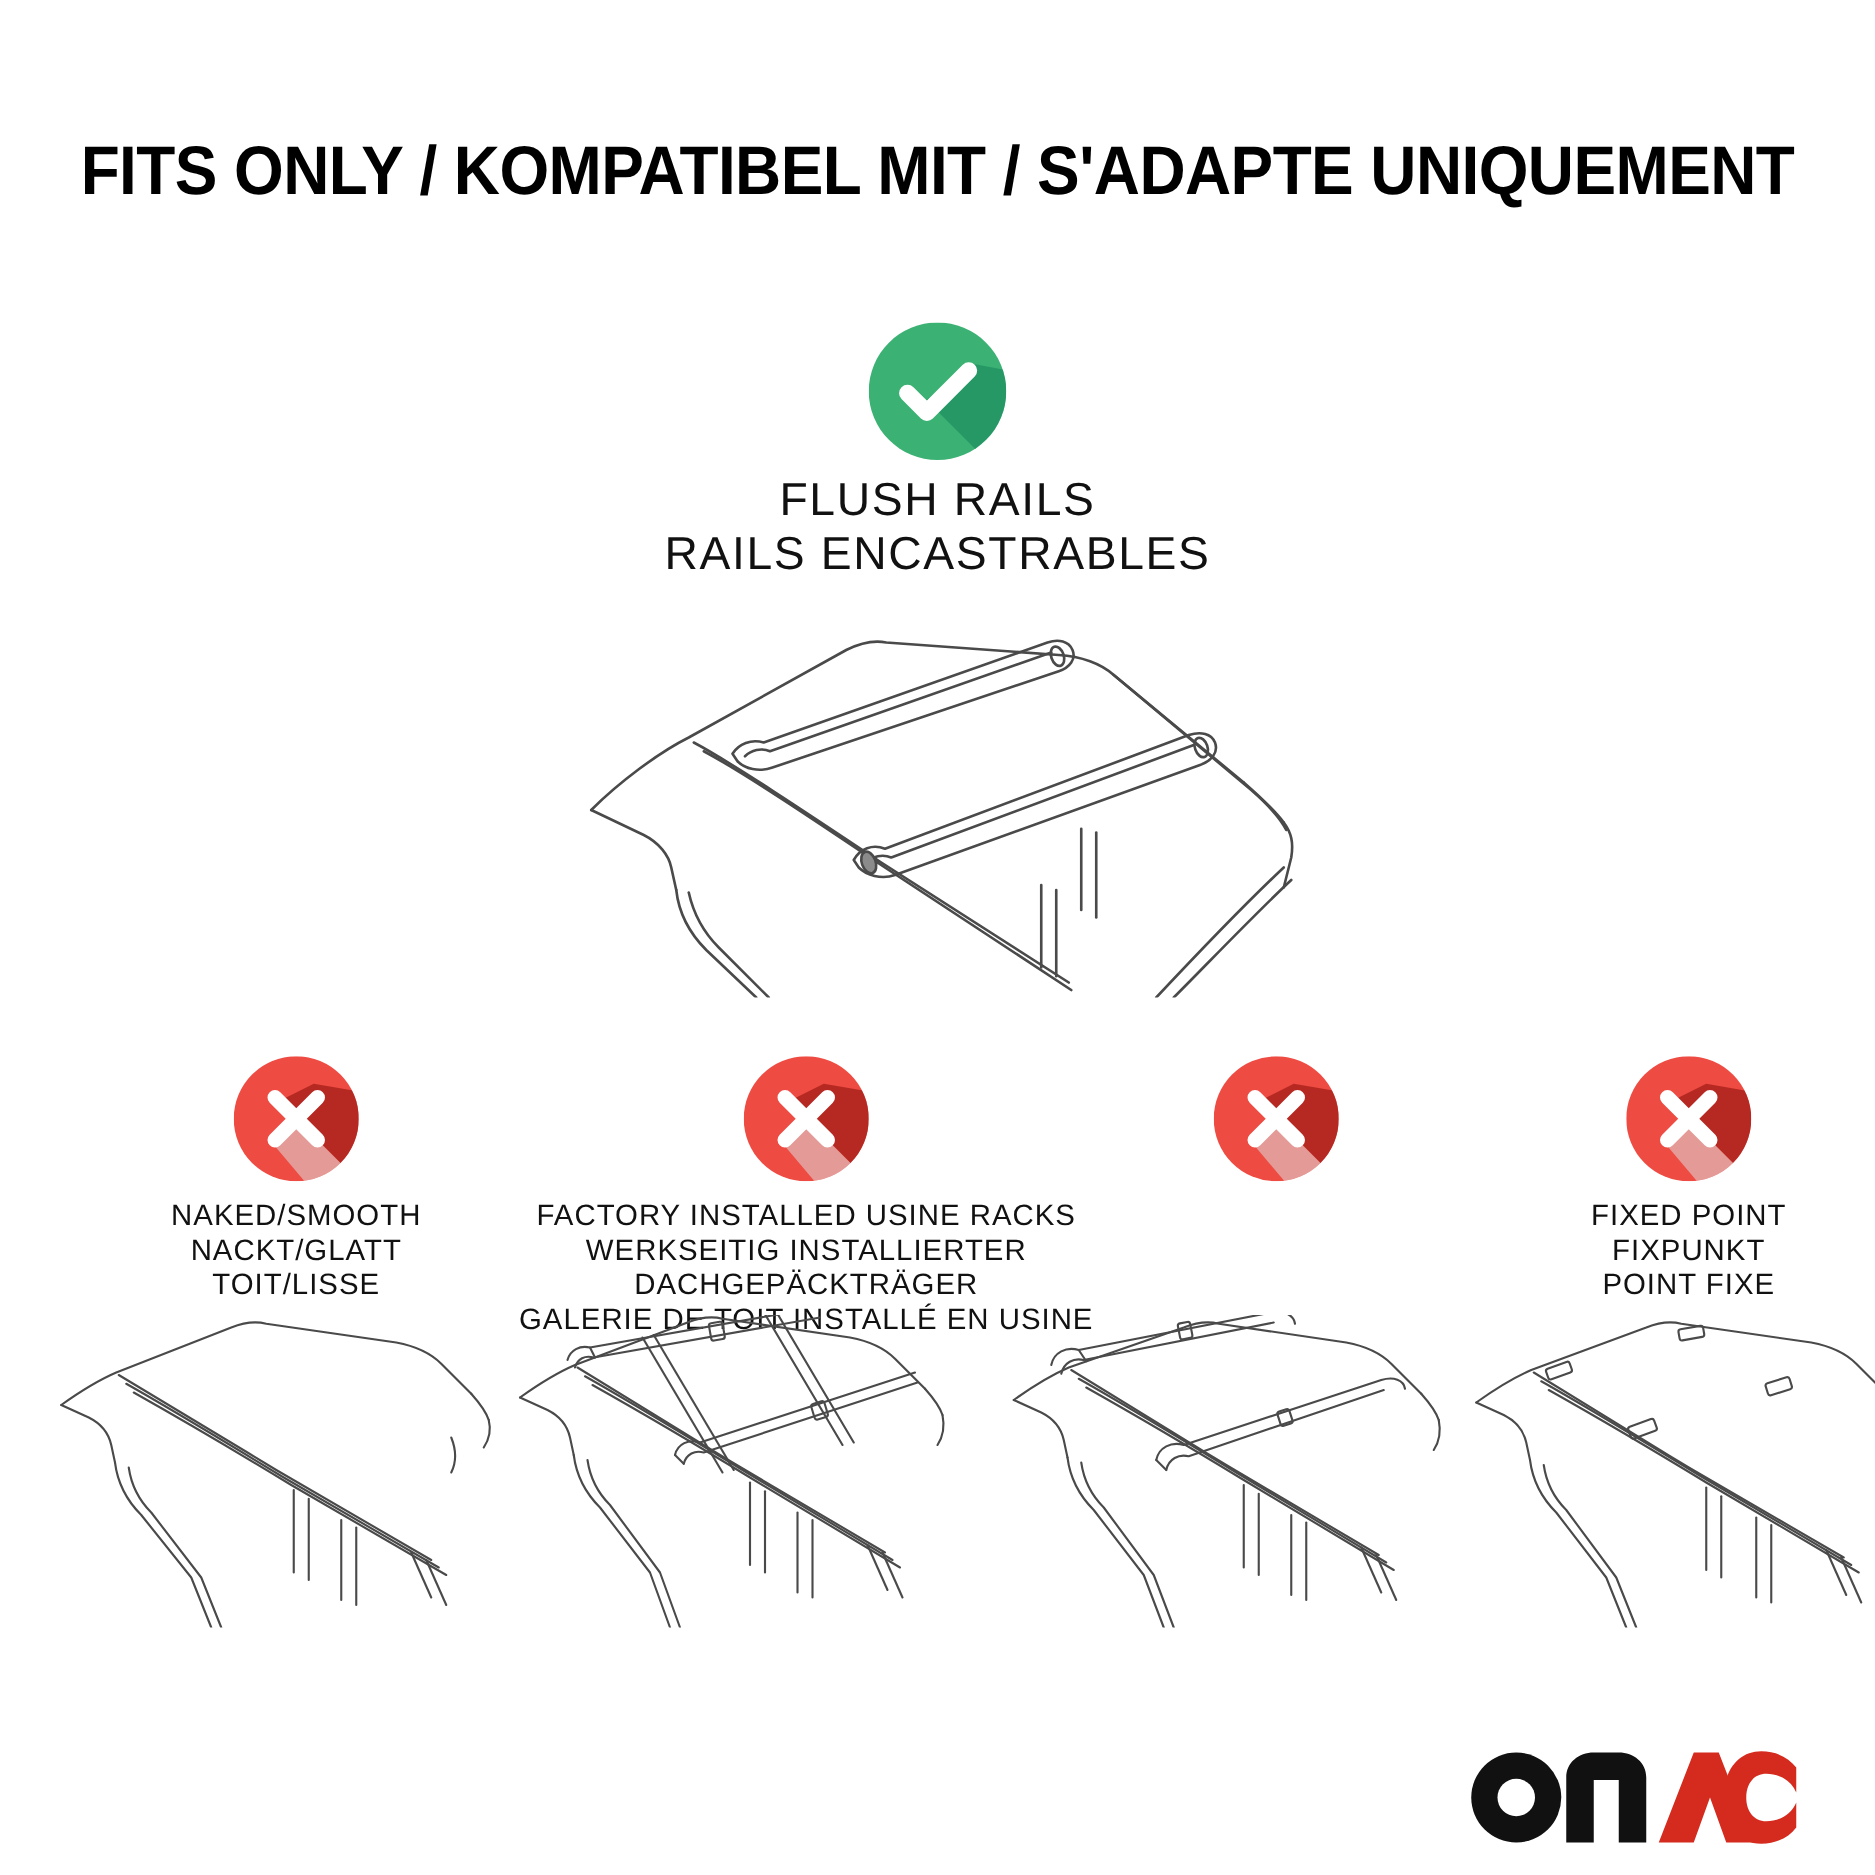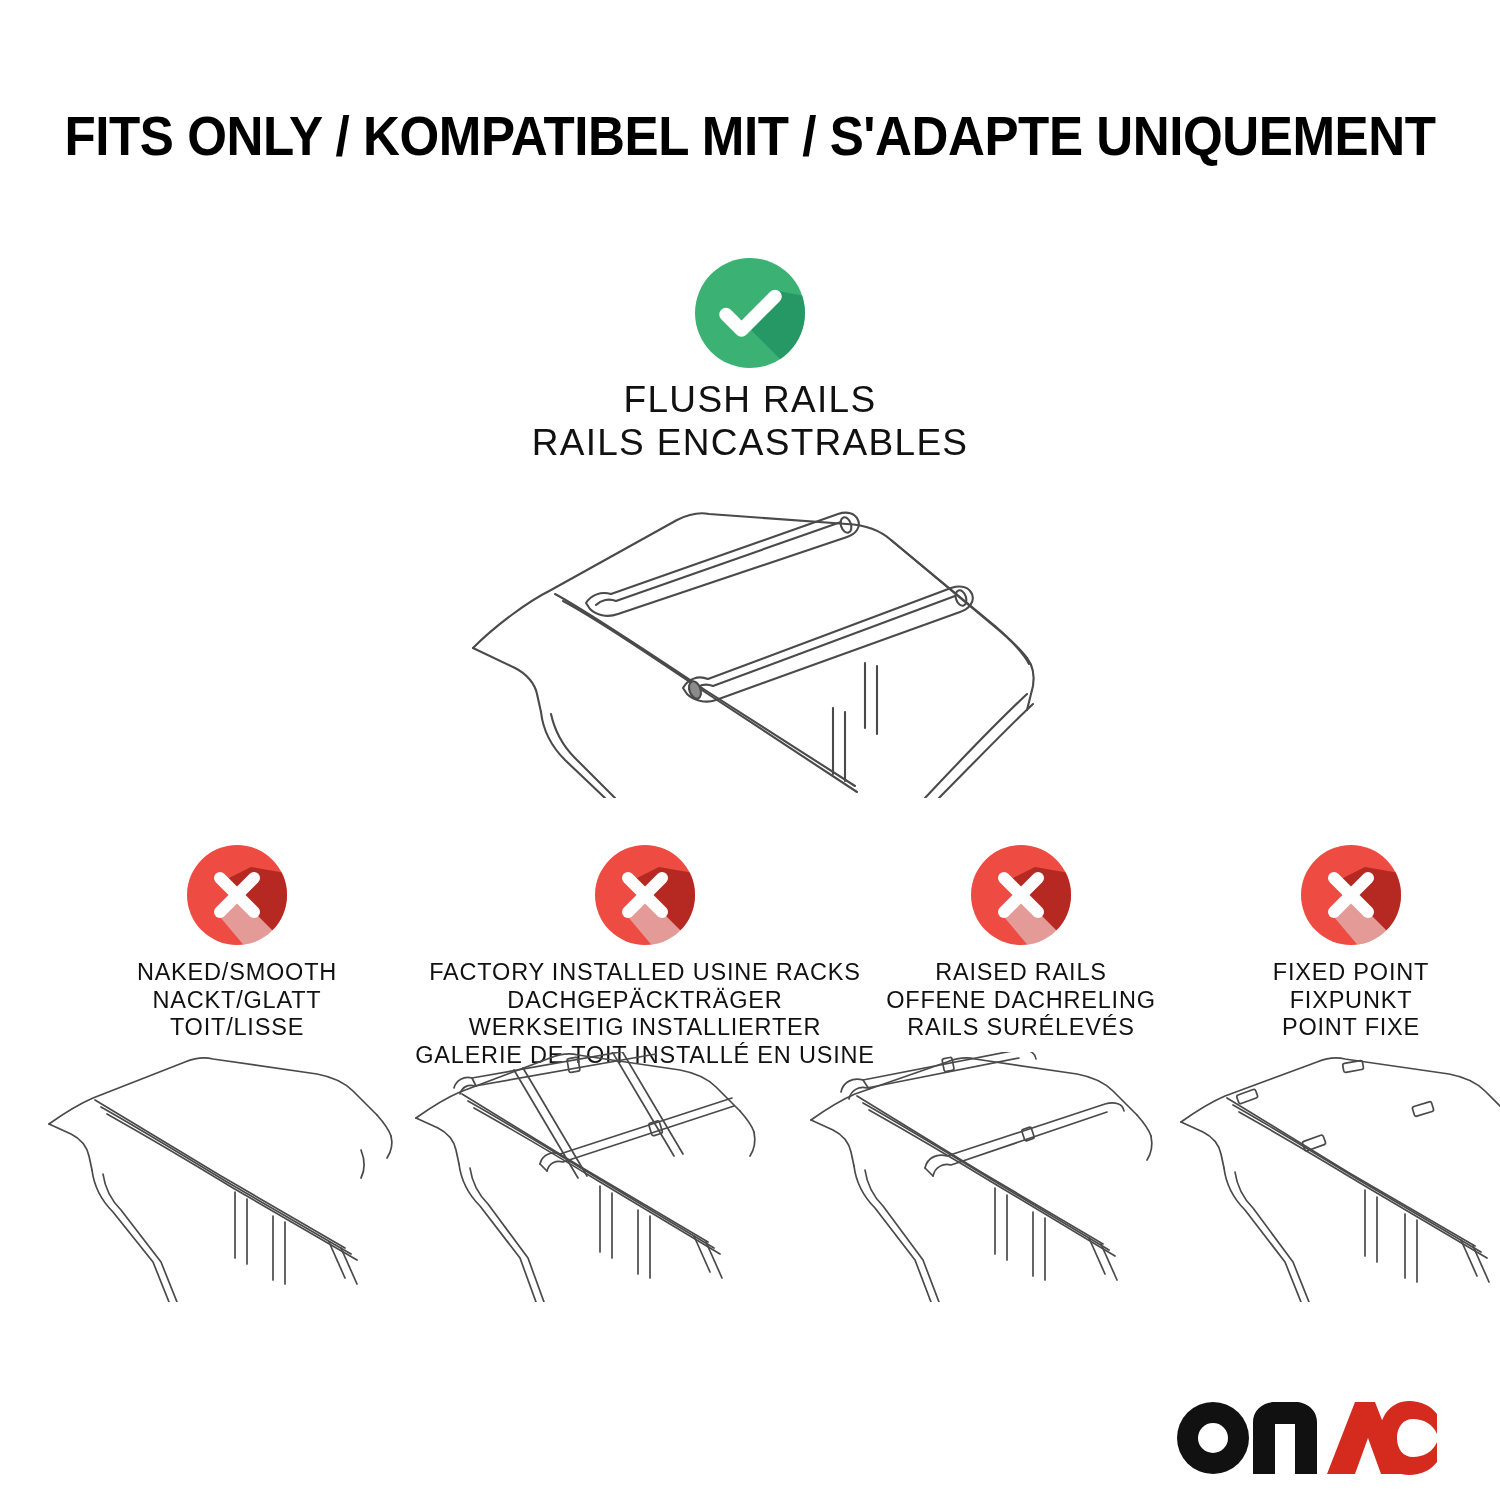--- a/index.html
+++ b/index.html
@@ -221,22 +221,22 @@
           <path d="M36 36 L110 110 L110 30 L64 22 Z" fill="#A31E17" opacity="0.75"></path>
           <path d="M50 50 L104 104 L60 104 L33 72 Z" fill="#DCDCDC" opacity="0.55"></path>
         </g>
         <g stroke="#FFFFFF" stroke-width="12" stroke-linecap="round">
           <line x1="33" y1="33" x2="67" y2="67"></line>
           <line x1="67" y1="33" x2="33" y2="67"></line>
         </g>
       </svg>
       <div class="bad-caption">
         <div>FACTORY INSTALLED USINE RACKS</div>
+        <div>WERKSEITIG INSTALLIERTER</div>
         <div>DACHGEPÄCKTRÄGER</div>
-        <div>WERKSEITIG INSTALLIERTER</div>
         <div>GALERIE DE TOIT INSTALLÉ EN USINE</div>
       </div>
     </div>
 
     <div class="bad-col c2">
       <svg class="x-icon" width="100" height="100" viewBox="0 0 100 100">
         <defs>
             <clipPath id="xc2">
               <circle cx="50" cy="50" r="50"></circle>
             </clipPath>
@@ -244,25 +244,20 @@
         <circle cx="50" cy="50" r="50" fill="#EE4B43"></circle>
         <g clip-path="url(#xc2)">
           <path d="M36 36 L110 110 L110 30 L64 22 Z" fill="#A31E17" opacity="0.75"></path>
           <path d="M50 50 L104 104 L60 104 L33 72 Z" fill="#DCDCDC" opacity="0.55"></path>
         </g>
         <g stroke="#FFFFFF" stroke-width="12" stroke-linecap="round">
           <line x1="33" y1="33" x2="67" y2="67"></line>
           <line x1="67" y1="33" x2="33" y2="67"></line>
         </g>
       </svg>
-      <div class="bad-caption">
-        <div>RAISED RAILS</div>
-        <div>OFFENE DACHRELING</div>
-        <div>RAILS SURÉLEVÉS</div>
-      </div>
     </div>
 
     <div class="bad-col c3">
       <svg class="x-icon" width="100" height="100" viewBox="0 0 100 100">
         <defs>
             <clipPath id="xc3">
               <circle cx="50" cy="50" r="50"></circle>
             </clipPath>
           </defs>
         <circle cx="50" cy="50" r="50" fill="#EE4B43"></circle>

